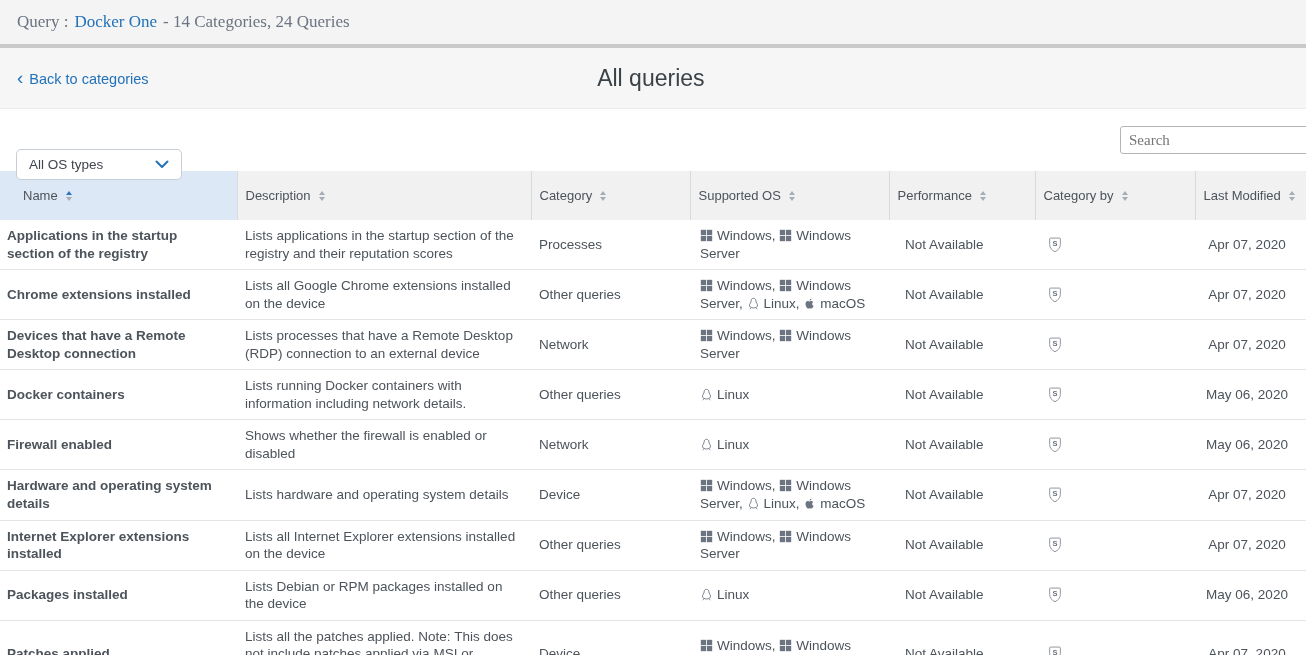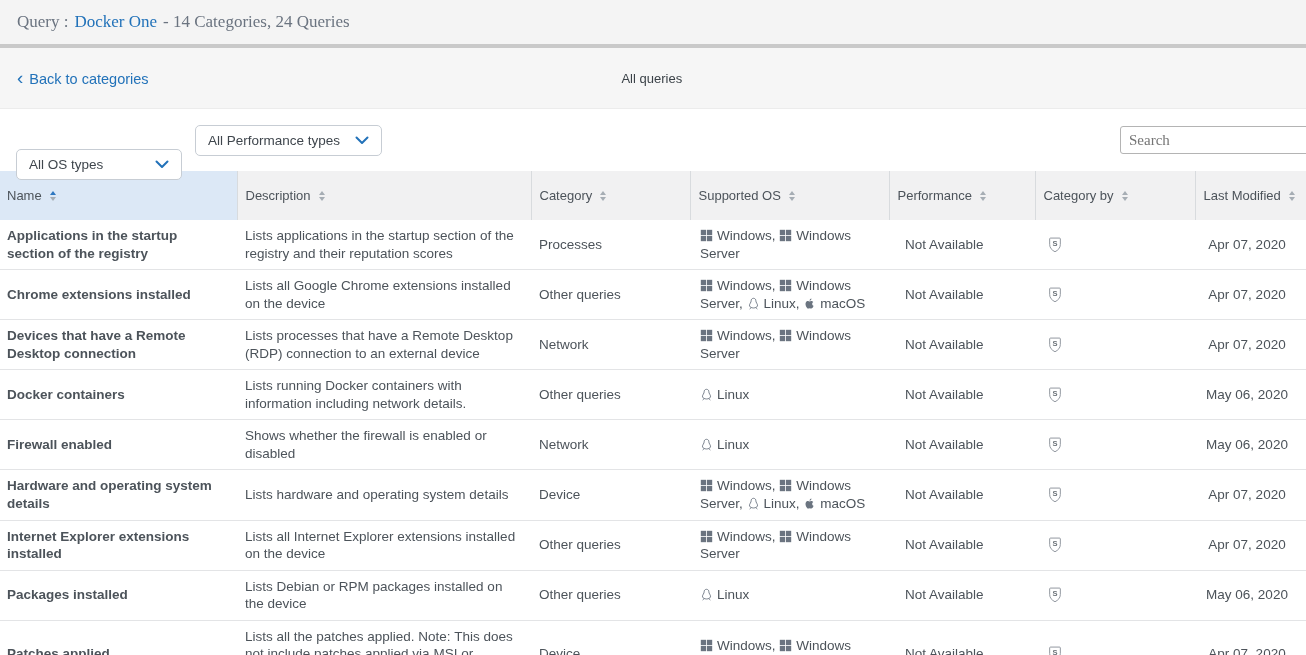--- a/index.html
+++ b/index.html
@@ -27,21 +27,21 @@
     border-bottom: 1px solid #ececec;
   }
   .back-link {
     position: absolute; left: 17px; top: 50%; transform: translateY(-50%);
     color: #2272b9; font-size: 14.5px; text-decoration: none; cursor: pointer;
     display: inline-flex; align-items: center; gap: 6px;
   }
   .back-chevron { font-size: 19px; line-height: 1; margin-top: -2px; }
   .page-title {
     position: absolute; left: 50%; top: 50%; transform: translate(-52%, -50%);
-    font-size: 13px; font-weight: 500; color: #3b4248;
+    font-size: 23px; font-weight: 500; color: #3b4248;
   }
 
   
   .filter-bar {
     height: 62px; background: #ffffff;
     display: flex; align-items: center; padding-left: 16px;
   }
   .dropdown {
     height: 31px; background: #fff;
     border: 1px solid #c7cdd4; border-radius: 5px;
@@ -64,21 +64,21 @@
 
   
   table { border-collapse: collapse; table-layout: fixed; width: 1306px; }
   th {
     height: 28px; background: #f1f1f2;
     font-size: 13px; font-weight: 400; color: #4c535a;
     text-align: left; padding: 0 6px 0 8px;
     border-left: 1px solid #d8dbde;
     cursor: pointer; white-space: nowrap;
   }
-  th:first-child { border-left: none; padding-left: 7px; }
+  th:first-child { border-left: none; padding-left: 23px; }
   th.sorted { background: #dce8f6; }
   .sort {
     display: inline-flex; flex-direction: column; gap: 2px;
     vertical-align: middle; margin-left: 8px; margin-top: -2px;
   }
   .sort i { display: block; width: 0; height: 0;
     border-left: 3.5px solid transparent; border-right: 3.5px solid transparent; }
   .sort .up   { border-bottom: 4.5px solid #a6adb4; }
   .sort .down { border-top: 4.5px solid #a6adb4; }
   th.sorted .sort .up { border-bottom-color: #2e77c0; }
@@ -119,26 +119,20 @@
   <a class="back-link">
     <span class="back-chevron">‹</span>
     <span>Back to categories</span>
   </a>
   <h1 class="page-title">All queries</h1>
 </div>
 
 <div class="filter-bar">
   <button class="dropdown dd-os">
     <span>All OS types</span>
-    <svg class="dd-chevron" width="14" height="9" viewBox="0 0 14 9">
-        <path d="M1.5 1.5 L7 7 L12.5 1.5" fill="none" stroke="#2272b9" stroke-width="2" stroke-linecap="round" stroke-linejoin="round"></path>
-      </svg>
-  </button>
-  <button class="dropdown dd-perf">
-    <span>All Performance types</span>
     <svg class="dd-chevron" width="14" height="9" viewBox="0 0 14 9">
         <path d="M1.5 1.5 L7 7 L12.5 1.5" fill="none" stroke="#2272b9" stroke-width="2" stroke-linecap="round" stroke-linejoin="round"></path>
       </svg>
   </button>
   <input class="search" type="text" placeholder="Search" style="">
 </div>
 
 <table>
   <colgroup>
     <col style="width:237px">

